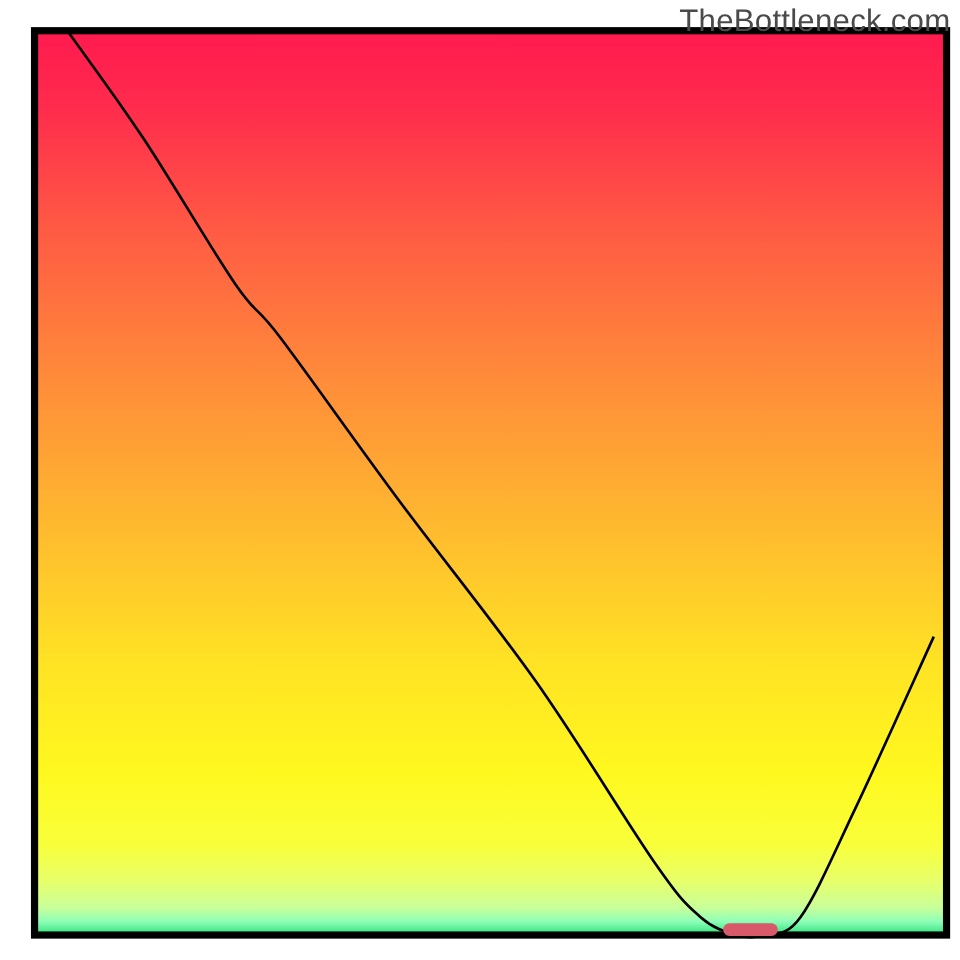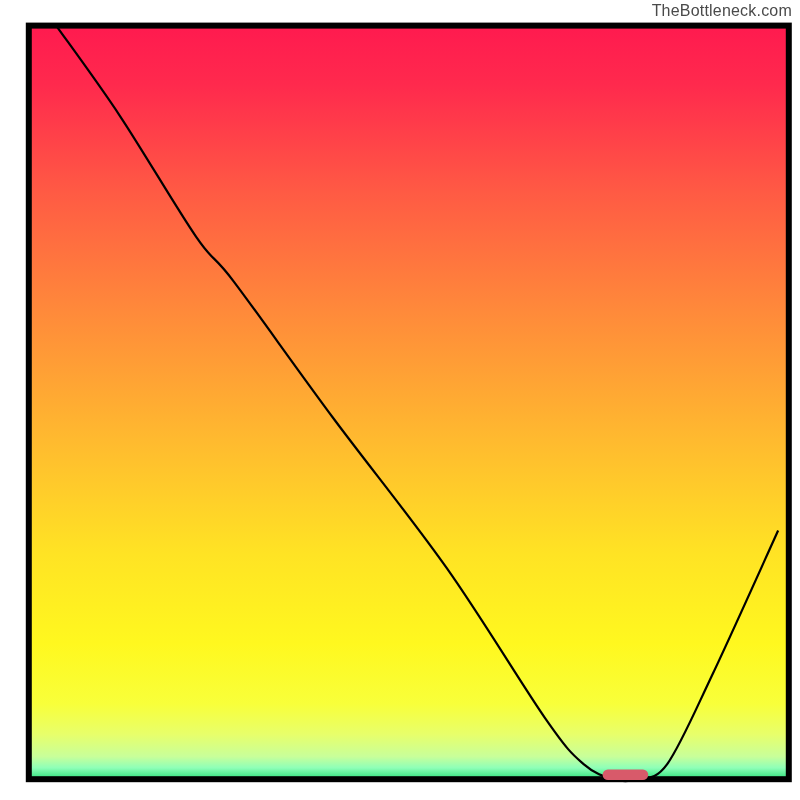--- a/index.html
+++ b/index.html
@@ -7,21 +7,21 @@
   .chart-wrap {
     position: relative;
     width: 800px;
     height: 800px;
   }
   .watermark {
     position: absolute;
     top: 2px;
     right: 8px;
     font-family: Arial, Helvetica, sans-serif;
-    font-size: 16px;
+    font-size: 26px;
     color: #4a4a4a;
     letter-spacing: 0.2px;
     font-weight: 500;
     z-index: 10;
   }
   svg { display: block; }
 </style>
 </head>
 <body>
 

